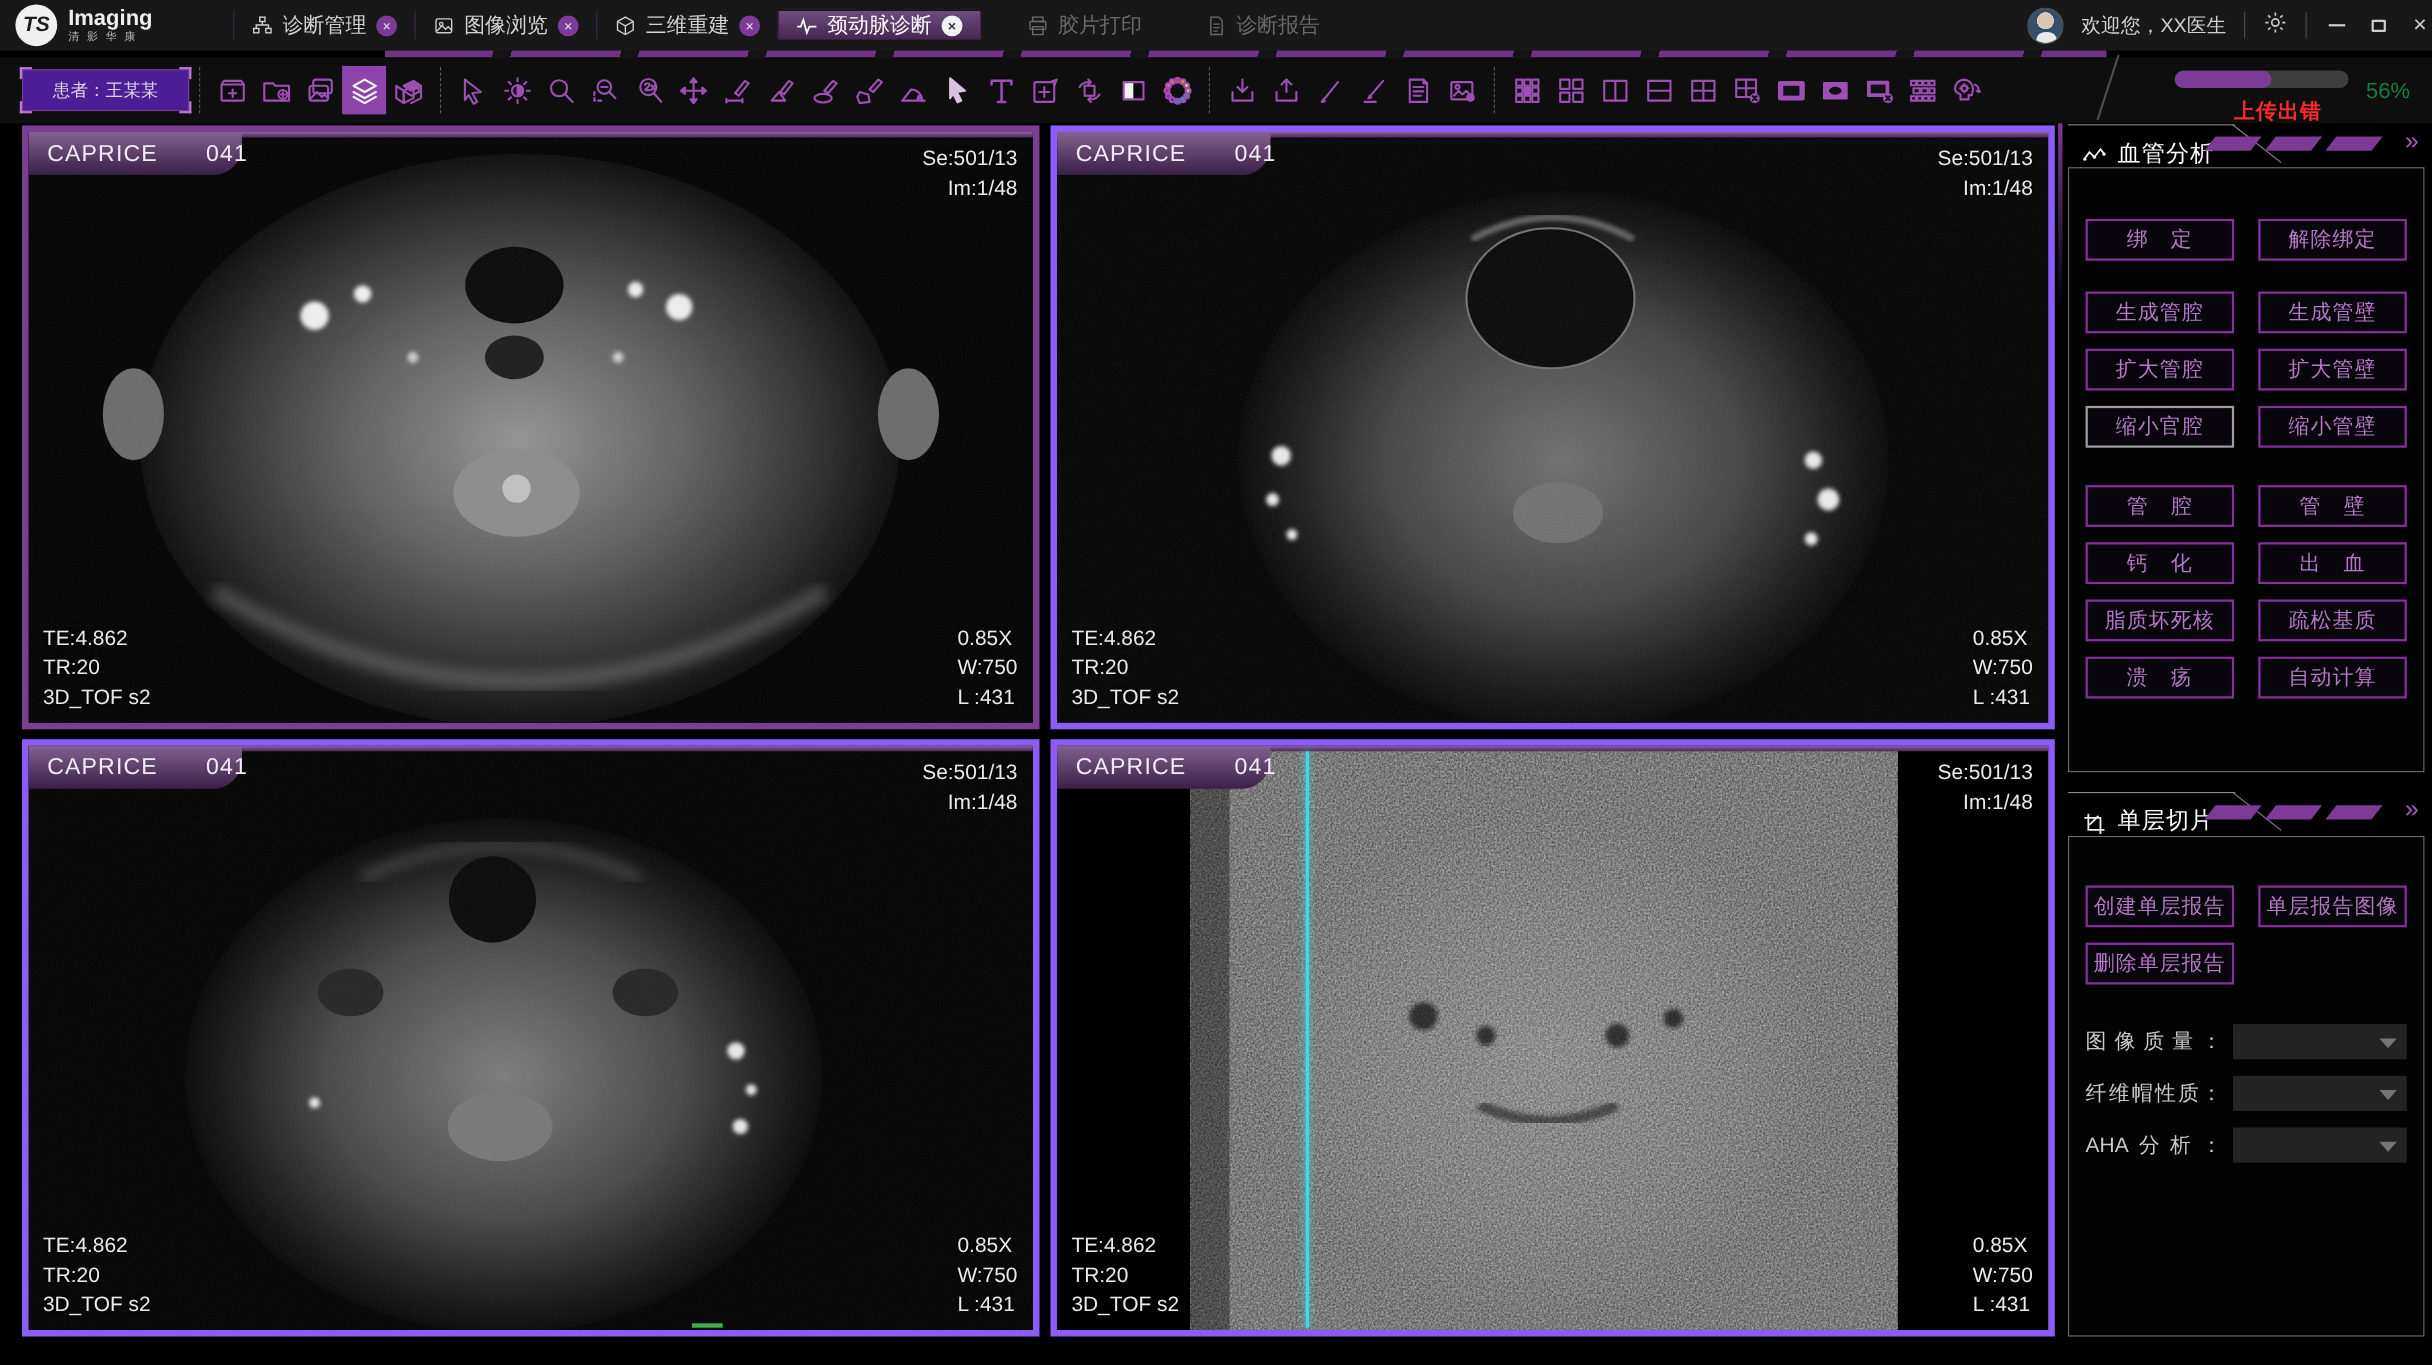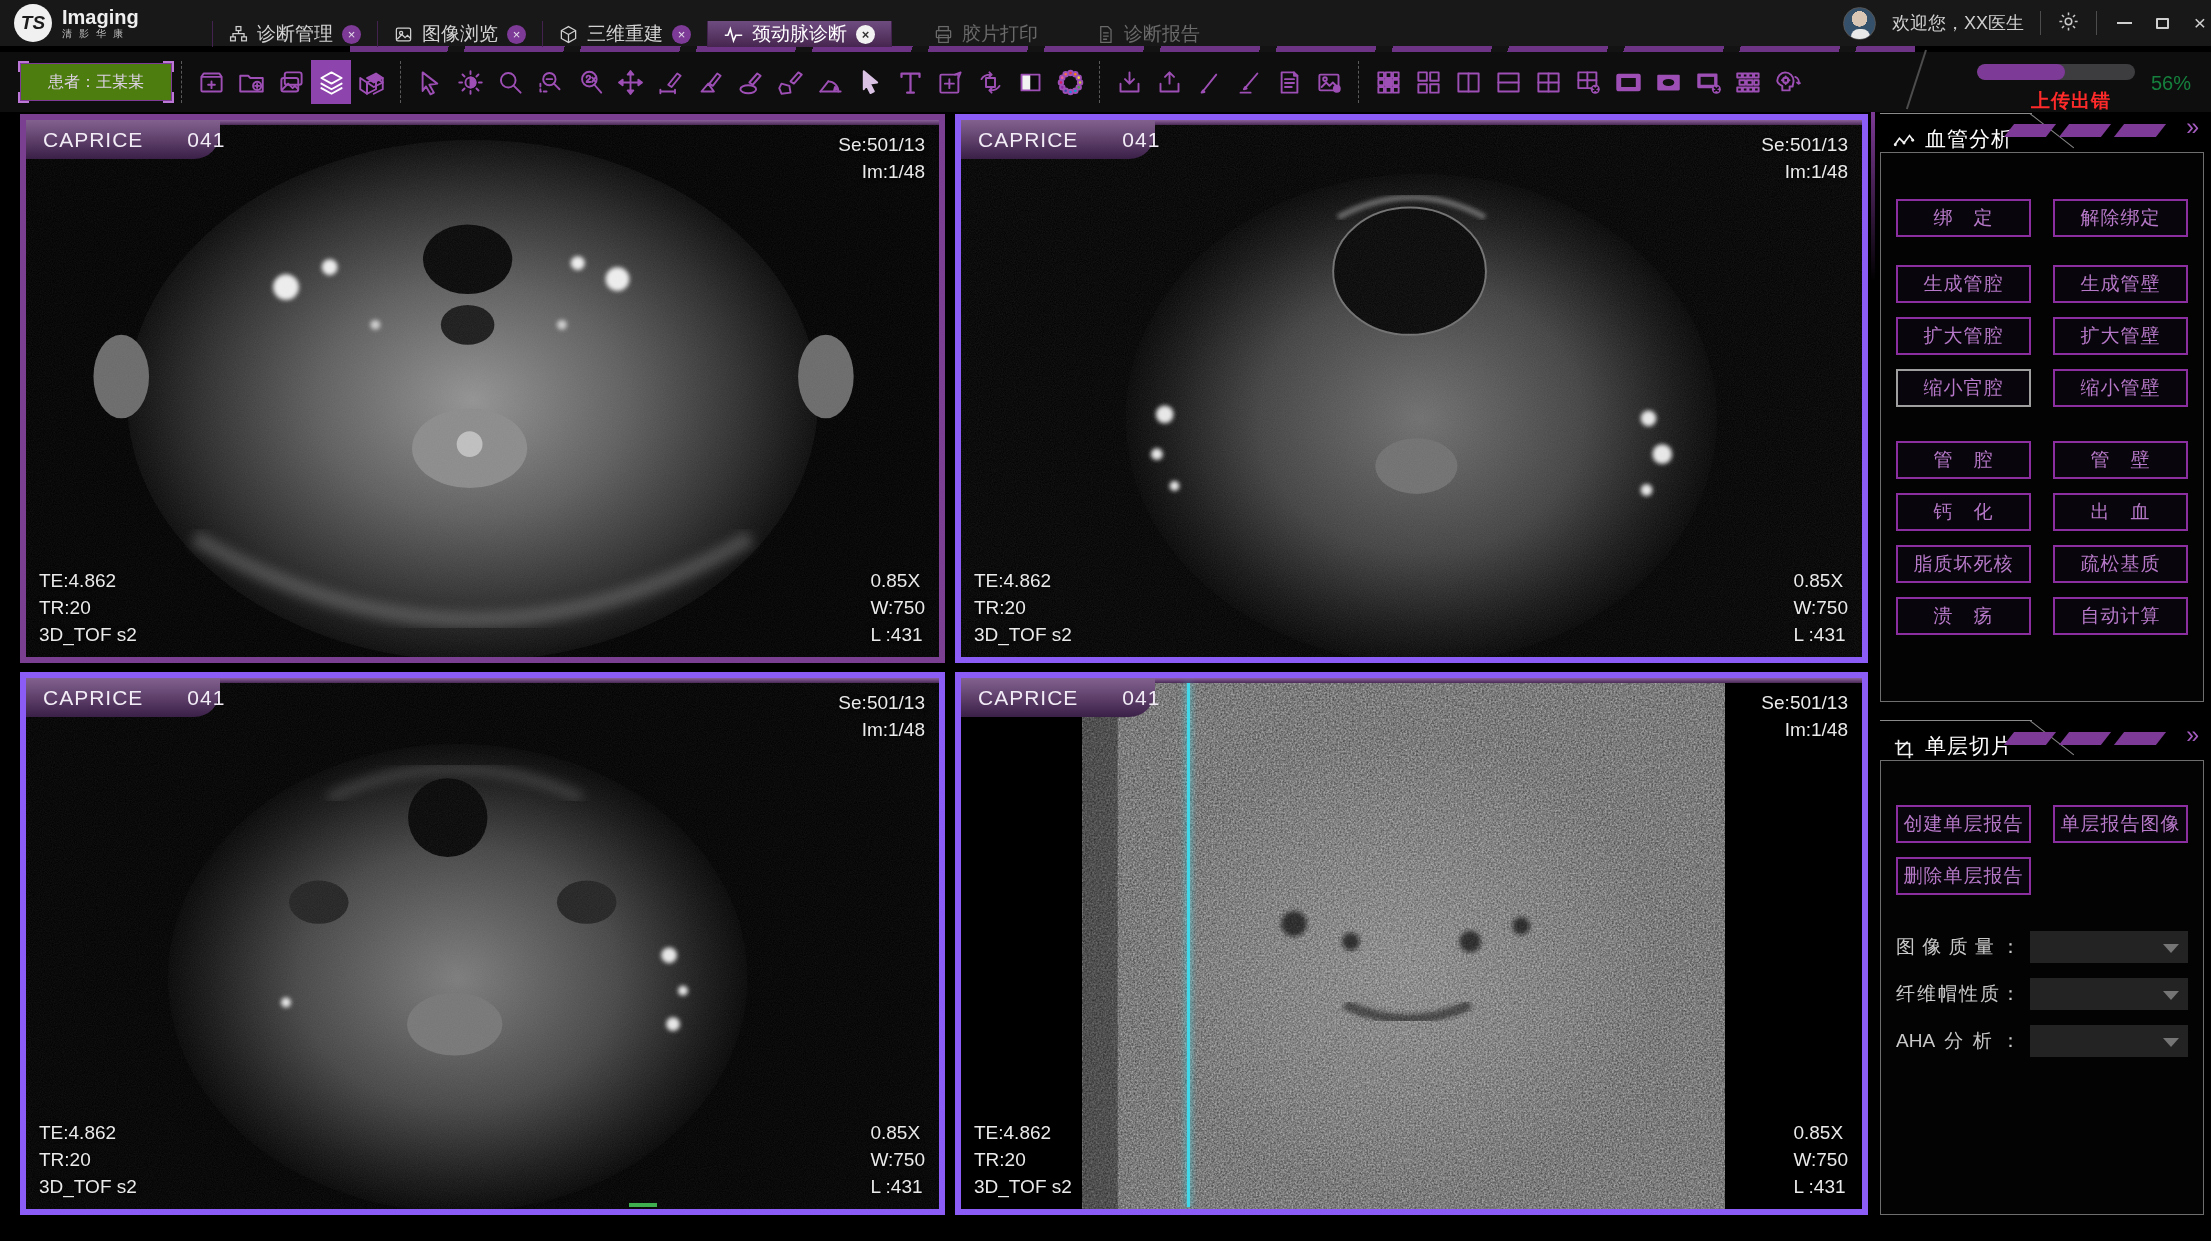--- a/index.html
+++ b/index.html
@@ -8,21 +8,21 @@
   #screen{position:relative;width:2211px;height:1241px;background:#000}
 
   
   .titlebar{position:absolute;top:0;left:0;right:0;height:46px;background:#181818;
     display:flex;align-items:center;z-index:10}
   .brand{display:flex;align-items:center;gap:10px;padding-left:14px;width:212px;flex:none}
   .logo-circle{width:38px;height:38px;border-radius:50%;background:#f0f0f0;color:#1c1c1c;
     display:flex;align-items:center;justify-content:center;font-weight:bold;font-size:19px;font-style:italic}
   .brand-title{font-size:20px;font-weight:bold;color:#efefef;line-height:22px}
   .brand-sub{font-size:10px;color:#b9b9b9;letter-spacing:7px;line-height:12px}
-  .tabs{display:flex;height:48px;align-items:flex-end}
+  .tabs{display:flex;height:48px;align-items:center}
   .tab{display:flex;align-items:center;gap:9px;padding:0 16px;font-size:19px;color:#d2d2d2;
     border-left:1px solid #43224f;cursor:pointer}
   .tab:nth-of-type(4){border-right:1px solid #43224f}
   .tab svg{width:19px;height:19px;stroke:#cfcfcf;fill:none;stroke-width:1.6}
   .tab.active{background:linear-gradient(#6f4c80,#46264f);color:#fff}
   .tab.active svg{stroke:#fff}
   .tab.disabled{border:none;color:#6a6a6a;margin-left:26px;cursor:default}
   .tab.disabled svg{stroke:#6a6a6a}
   .tclose{width:19px;height:19px;border-radius:50%;background:#7d3a96;color:#e8e0ee;font-size:13px;
     display:flex;align-items:center;justify-content:center;line-height:1;cursor:pointer}
@@ -41,21 +41,21 @@
   
   .tab-deco{position:absolute;top:44px;left:350px;width:1565px;height:8px;background:#6d3384;z-index:9}
   .tab-deco::after{content:"";position:absolute;inset:0;
     background:repeating-linear-gradient(105deg,transparent 0 96px,#131313 96px 112px)}
   .tab-deco-end{position:absolute;top:50px;left:1925px;width:2px;height:62px;background:#4d4d4d;
     transform:rotate(18deg);transform-origin:top;z-index:9}
 
   
   .toolbar{position:absolute;top:52px;left:0;right:0;height:60px;background:#0e0e0e;
     display:flex;align-items:center;padding-left:20px;z-index:8}
-  .patient{position:relative;width:152px;height:38px;border:1px solid #7d3a96;background:#4d7c0f;
+  .patient{position:relative;width:152px;height:38px;border:1px solid #7d3a96;background:#4c1d95;
     display:flex;align-items:center;justify-content:center;font-size:16px;color:#ddd2e4;flex:none;cursor:text}
   .patient i{position:absolute;width:11px;height:11px;border:0 solid #bd77d6}
   .patient i.tl{left:-3px;top:-3px;border-left-width:2px;border-top-width:2px}
   .patient i.tr{right:-3px;top:-3px;border-right-width:2px;border-top-width:2px}
   .patient i.bl{left:-3px;bottom:-3px;border-left-width:2px;border-bottom-width:2px}
   .patient i.br{right:-3px;bottom:-3px;border-right-width:2px;border-bottom-width:2px}
   .vsep{width:0;height:42px;border-left:1px dashed #5a5a5a;margin:0 9px;flex:none}
   .tool{width:40px;height:44px;display:flex;align-items:center;justify-content:center;flex:none;cursor:pointer}
   .tool svg{width:27px;height:27px;stroke:#9e4fb5;fill:none;stroke-width:1.7;stroke-linecap:round;stroke-linejoin:round}
   .tool.on{background:#8d44ad}

